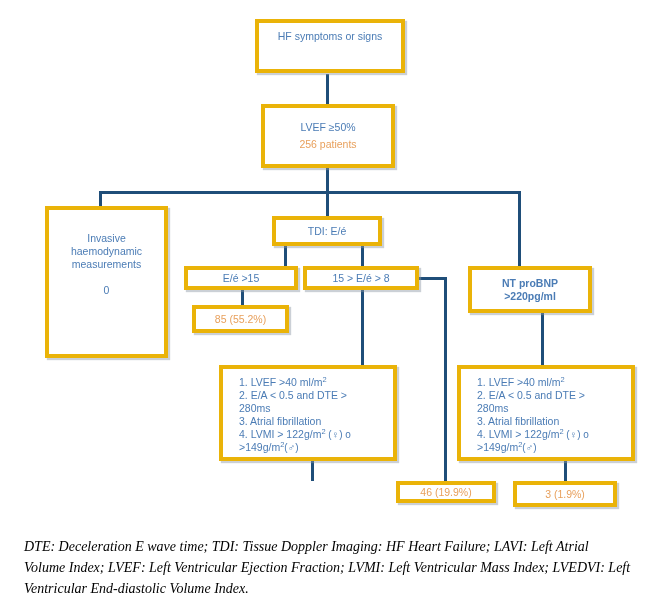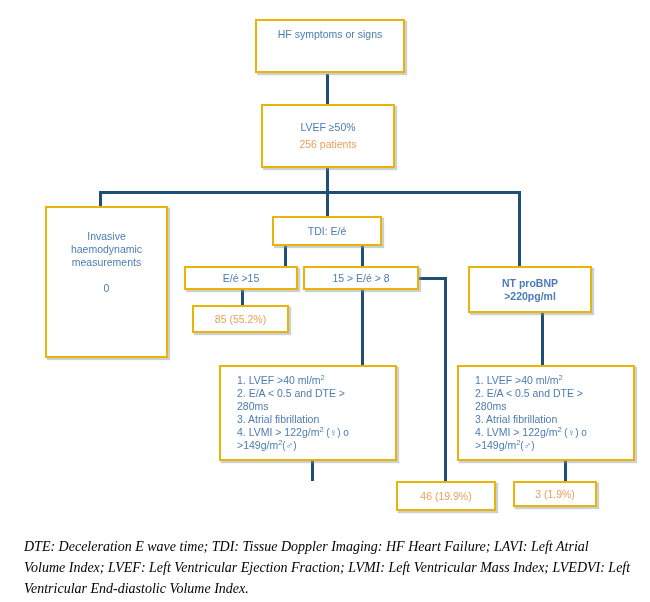--- a/index.html
+++ b/index.html
@@ -6,21 +6,21 @@
   body{
     width:650px;height:602px;background:#ffffff;
     font-family:"Liberation Sans",sans-serif;
     position:relative;overflow:hidden;
   }
   #canvas{position:absolute;left:0;top:0;width:650px;height:602px;}
 
   .node{
     position:absolute;
     box-sizing:border-box;
-    border:2px solid #eab308;
+    border:4px solid #eab308;
     background:#ffffff;
     box-shadow:2px 2px 1px rgba(140,150,165,.45);
     color:#4B7CB5;
     font-size:10.5px;
     line-height:13px;
     z-index:5;
     text-align:center;
   }
   .node .inner{
     position:absolute;left:0;right:0;
@@ -140,23 +140,23 @@
     <div class="inner">
       <div><span>1. LVEF &gt;40 ml/m</span><sup>2</sup></div>
       <div>2. E/A &lt; 0.5 and DTE &gt; 280ms</div>
       <div>3. Atrial fibrillation</div>
       <div><span>4. LVMI &gt; 122g/m</span><sup>2</sup><span class="sym"> (♀) o</span></div>
       <div><span>&gt;149g/m</span><sup>2</sup><span class="sym">(♂)</span></div>
     </div>
   </div>
 
 
-  <div class="node vcenter" style="left:396px;top:481px;width:100px;height:30px;">
+  <div class="node vcenter" style="left:396px;top:481px;width:100px;height:22px;">
     <div class="inner orange-only">46 (19.9%)</div>
   </div>
 
-  <div class="node vcenter" style="left:513px;top:481px;width:84px;height:26px;">
+  <div class="node vcenter" style="left:513px;top:481px;width:104px;height:26px;">
     <div class="inner orange-only">3 (1.9%)</div>
   </div>
 
   <div id="caption">DTE: Deceleration E wave time; TDI: Tissue Doppler Imaging: HF Heart Failure; LAVI: Left Atrial Volume Index; LVEF: Left Ventricular Ejection Fraction; LVMI: Left Ventricular Mass Index; LVEDVI: Left Ventricular End-diastolic Volume Index.</div>
 
 </div>
 
 </body></html>

